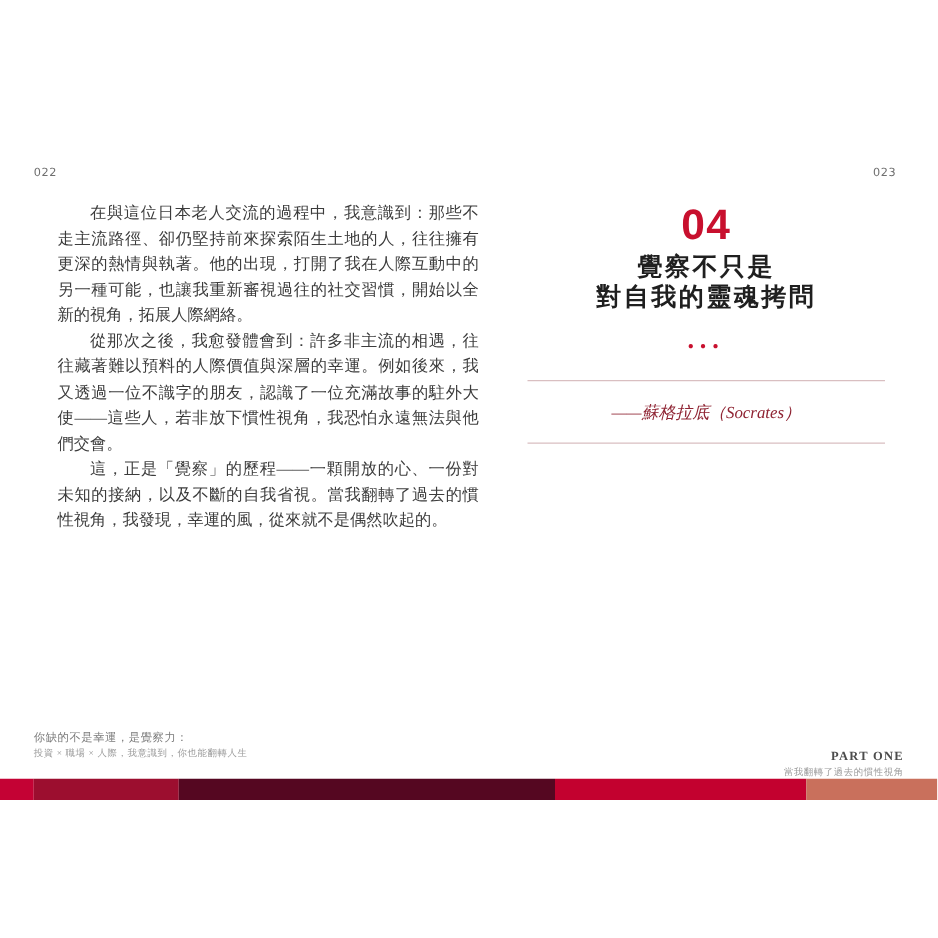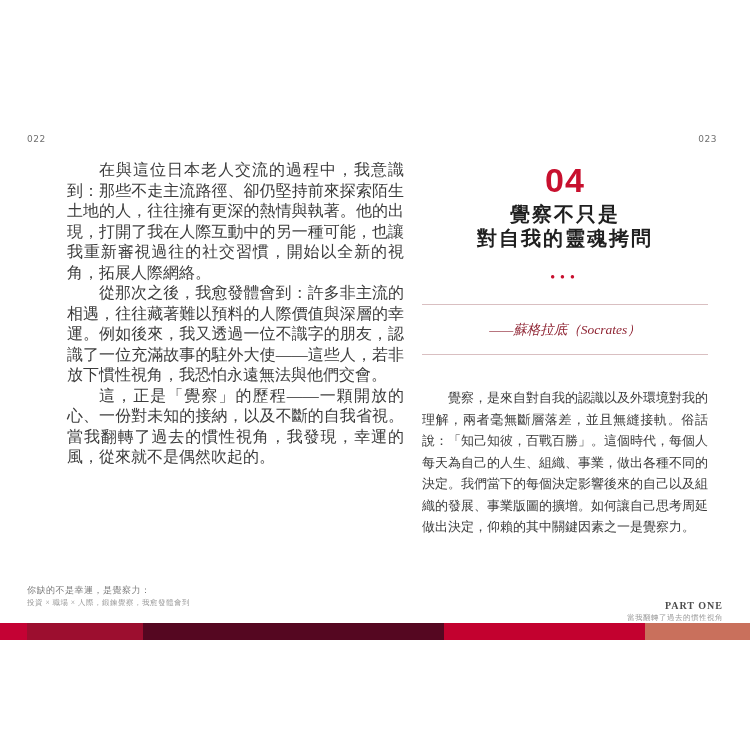--- a/index.html
+++ b/index.html
@@ -20,24 +20,24 @@
     font-size: 9px;
     color: #6f6f6f;
     letter-spacing: 0.5px;
   }
   .pageno-left  { left: 27px; }
   .pageno-right { right: 33px; text-align: center; }
 
   
   .left-body {
     position: absolute;
-    left: 67px;
+    left: 46px;
     top: 160px;
     width: 337px;
-    font-size: 16px;
+    font-size: 13px;
     line-height: 20.5px;
     text-align: justify;
     color: #3c3c3c;
   }
   .left-body p { text-indent: 2em; }
 
   
   .right-col {
     position: absolute;
     left: 422px;
@@ -174,28 +174,25 @@
   <div class="right-col">
     <div class="chapter-num">04</div>
     <div class="chapter-title">
       <div>覺察不只是</div>
       <div>對自我的靈魂拷問</div>
     </div>
     <div class="dots">●●●</div>
     <div class="quote-block">
       <div class="quote-attr">——蘇格拉底（Socrates）</div>
     </div>
-    <div class="right-body">
-      <p>覺察，是來自對自我的認識以及外環境對我的理解，兩者毫無斷層落差，並且無縫接軌。俗話說：「知己知彼，百戰百勝」。這個時代，每個人每天為自己的人生、組織、事業，做出各種不同的決定。我們當下的每個決定影響後來的自己以及組織的發展、事業版圖的擴增。如何讓自己思考周延做出決定，仰賴的其中關鍵因素之一是覺察力。</p>
-    </div>
   </div>
 
   <div class="footer-left">
     <div class="book-title">你缺的不是幸運，是覺察力：</div>
-    <div class="book-subtitle">投資 × 職場 × 人際，鍛鍊覺察，我愈發體會到</div>
+    <div class="book-subtitle">投資 × 職場 × 人際，我意識到，你也能翻轉人生</div>
   </div>
   <div class="footer-right">
     <div class="part-label">PART ONE</div>
     <div class="part-chapter">當我翻轉了過去的慣性視角</div>
   </div>
 
   <div class="color-bar">
     <div class="seg seg-1" style="background-color: rgb(196, 2, 52);"></div>
     <div class="seg seg-2" style="background-color: rgb(156, 14, 47);"></div>
     <div class="seg seg-3" style="background-color: rgb(85, 7, 33);"></div>

